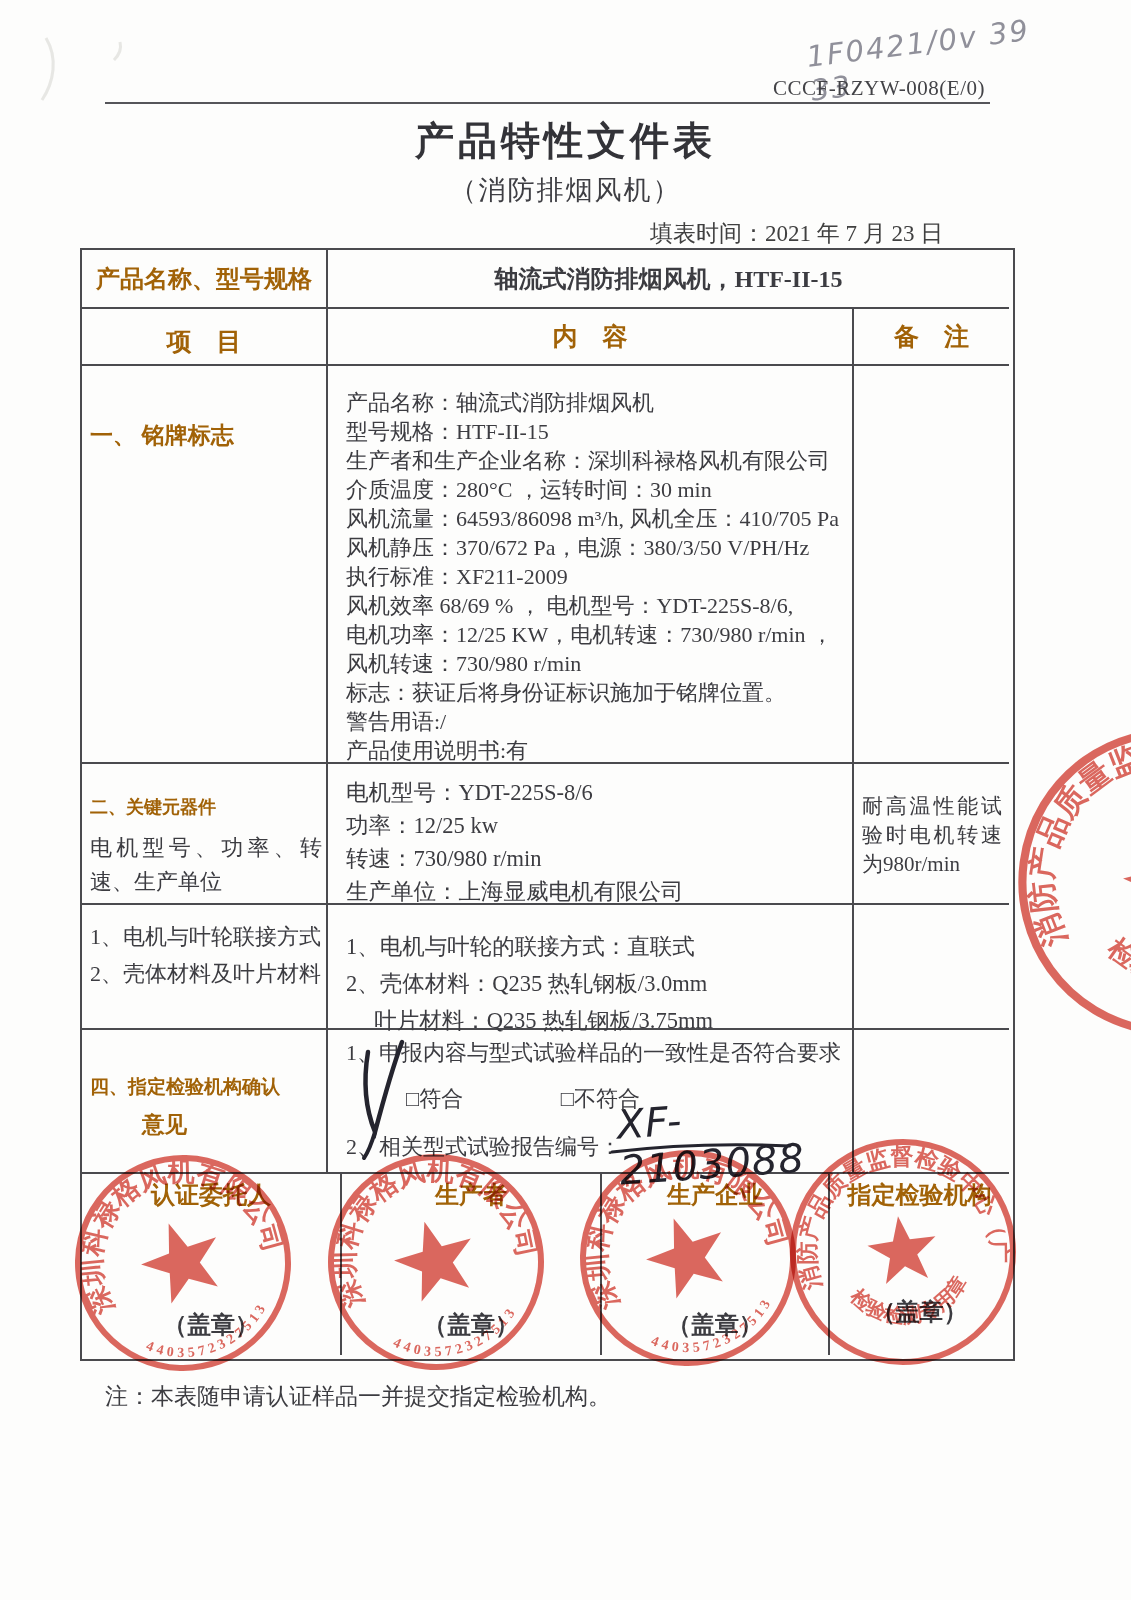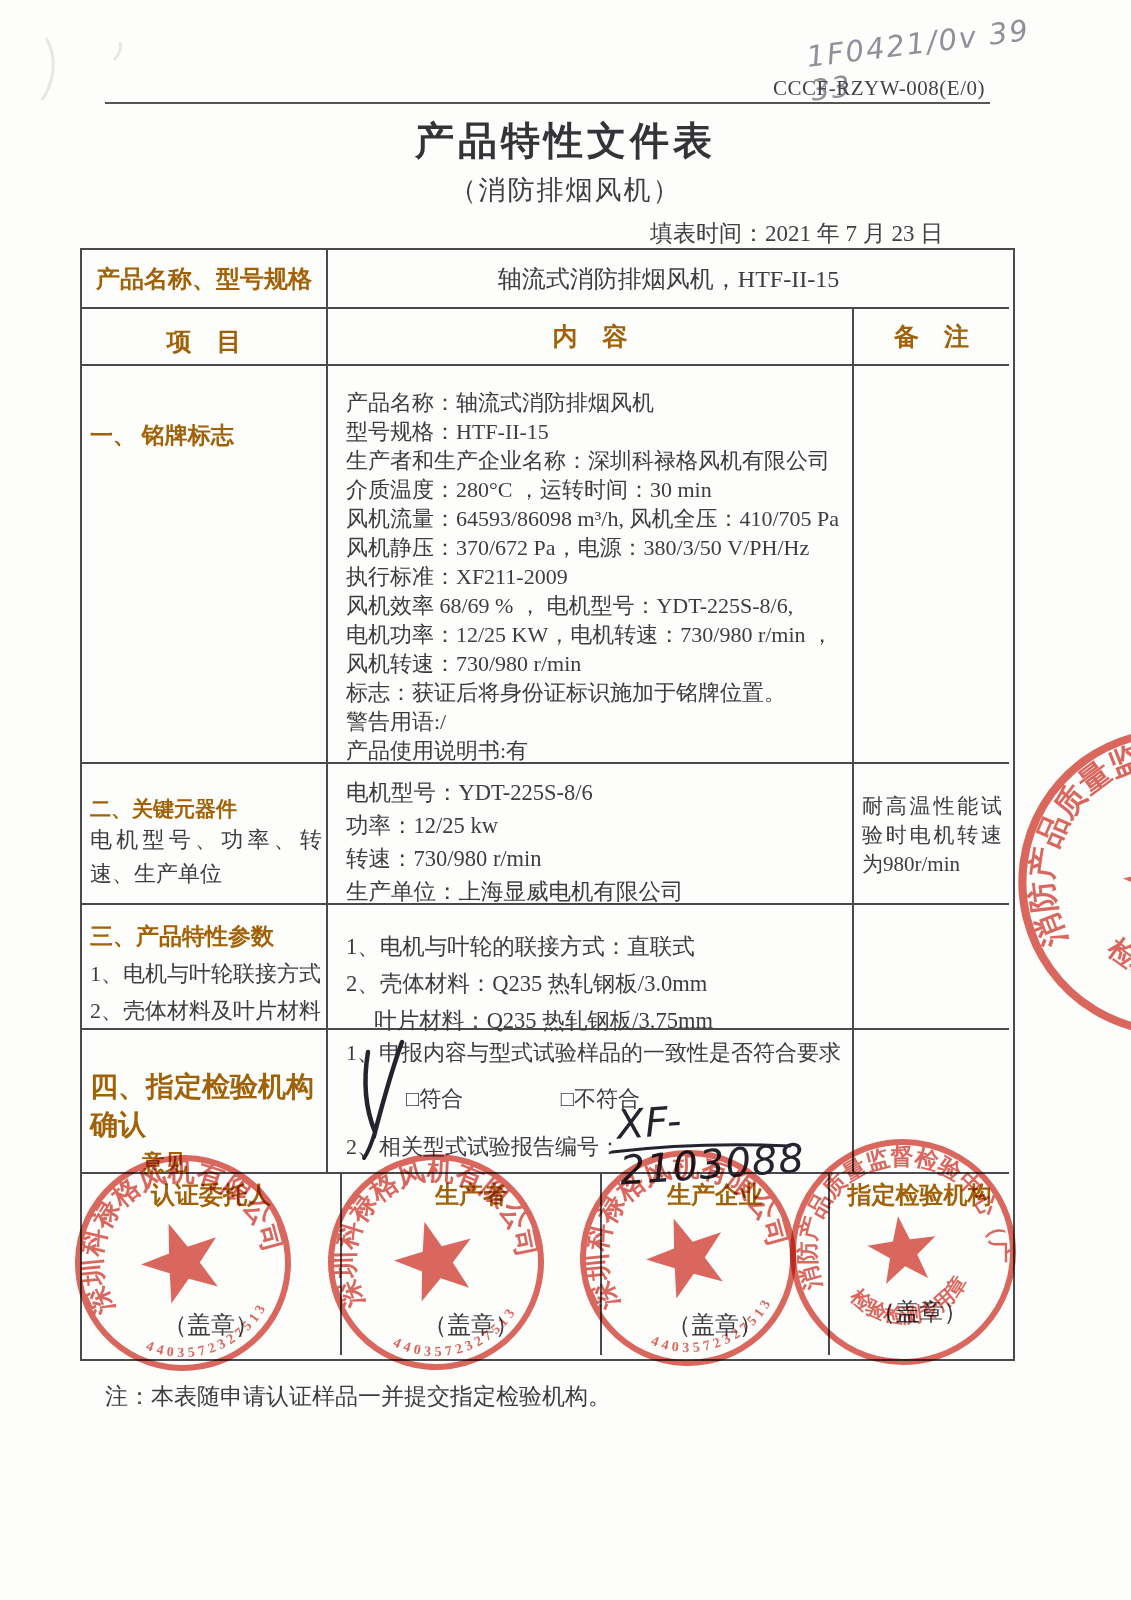--- a/index.html
+++ b/index.html
@@ -12,21 +12,21 @@
   .doc-code{left:655px;top:76px;width:330px;text-align:right;font-size:21px;color:#434347;letter-spacing:.5px;}
   .head-rule{left:105px;top:102px;width:885px;height:2px;background:#55555a;}
   .page-title{left:0;top:114px;width:1131px;text-align:center;font-size:39px;font-weight:bold;
               letter-spacing:4px;color:#333338;}
   .page-subtitle{left:0;top:172px;width:1131px;text-align:center;font-size:27px;color:#3e3e43;letter-spacing:2px;}
   .date-line{left:630px;top:218px;width:333px;text-align:center;font-size:23px;color:#404040;}
   
   .tbl{left:80px;top:248px;width:931px;height:1109px;border:2px solid #4a4a4e;}
   .hl{position:absolute;left:0;width:927px;height:2px;background:#4a4a4e;}
   .vl{position:absolute;width:2px;background:#4a4a4e;}
-  .cell{position:absolute;display:flex;align-items:center;justify-content:center;text-align:center;}
+  .cell{position:absolute;display:flex;align-items:center;justify-content:center;text-align:center;font-weight:bold;}
   .bold{font-weight:bold;color:#a16207;}
   .lines{white-space:pre-line;}
   .just{text-align:justify;text-justify:inter-character;}
   
   .report-hand{left:618px;top:1094px;width:220px;font-family:"DejaVu Sans",sans-serif;font-style:italic;
                font-size:40px;color:#24242e;transform:rotate(-4deg);letter-spacing:1px;}
   .footer-note{left:105px;top:1381px;font-size:23px;color:#3c3c41;}
   svg.overlay{left:0;top:0;pointer-events:none;}
   .stamp{position:absolute;mix-blend-mode:multiply;opacity:.82;}
   .stamp text{fill:#d5473c;font-family:"Liberation Serif","DejaVu Serif",serif;font-weight:bold;}
@@ -82,40 +82,39 @@
 风机静压：370/672 Pa，电源：380/3/50 V/PH/Hz
 执行标准：XF211-2009
 风机效率 68/69 % ， 电机型号：YDT-225S-8/6,
 电机功率：12/25 KW，电机转速：730/980 r/min ，
 风机转速：730/980 r/min
 标志：获证后将身份证标识施加于铭牌位置。
 警告用语:/
 产品使用说明书:有</div>
 
   <div class="abs" style="left:8px;top:545px;width:232px">
-    <div class="bold" style="font-size:21px;margin-bottom:0">二、关键元器件</div>
+    <div class="bold" style="font-size:18px;margin-bottom:12px">二、关键元器件</div>
     <div class="just" style="font-size:22px;line-height:34px">电机型号、功率、转速、生产单位</div>
   </div>
   <div class="abs lines" style="left:264px;top:526px;width:506px;font-size:22.5px;line-height:33px">电机型号：YDT-225S-8/6
 功率：12/25 kw
 转速：730/980 r/min
 生产单位：上海显威电机有限公司</div>
   <div class="abs just" style="left:780px;top:542px;width:140px;font-size:21px;line-height:29px">耐高温性能试验时电机转速为980r/min</div>
 
   <div class="abs" style="left:8px;top:668px;width:234px">
-    <div class="bold" style="font-size:23px;line-height:37px">三、产品特性参数</div>
     <div class="lines" style="font-size:22px;line-height:37px">1、电机与叶轮联接方式
 2、壳体材料及叶片材料</div>
   </div>
   <div class="abs lines" style="left:264px;top:678px;width:506px;font-size:22.5px;line-height:37px">1、电机与叶轮的联接方式：直联式
 2、壳体材料：Q235 热轧钢板/3.0mm
 　 叶片材料：Q235 热轧钢板/3.75mm</div>
 
   <div class="abs" style="left:8px;top:818px;width:234px">
-    <div class="bold" style="font-size:28px;line-height:38px">四、指定检验机构确认</div>
+    <div class="bold" style="font-size:19px;line-height:38px">四、指定检验机构确认</div>
     <div class="bold" style="font-size:22.5px;line-height:38px;text-indent:52px">意见</div>
   </div>
   <div class="abs" style="left:264px;top:788px;width:510px;font-size:22px">
     <div>1、申报内容与型式试验样品的一致性是否符合要求</div>
     <div style="margin-top:16px">
       <span style="margin-left:60px">□符合</span>
       <span style="margin-left:92px">□不符合</span>
     </div>
     <div style="margin-top:18px">2、相关型式试验报告编号：</div>
   </div>

